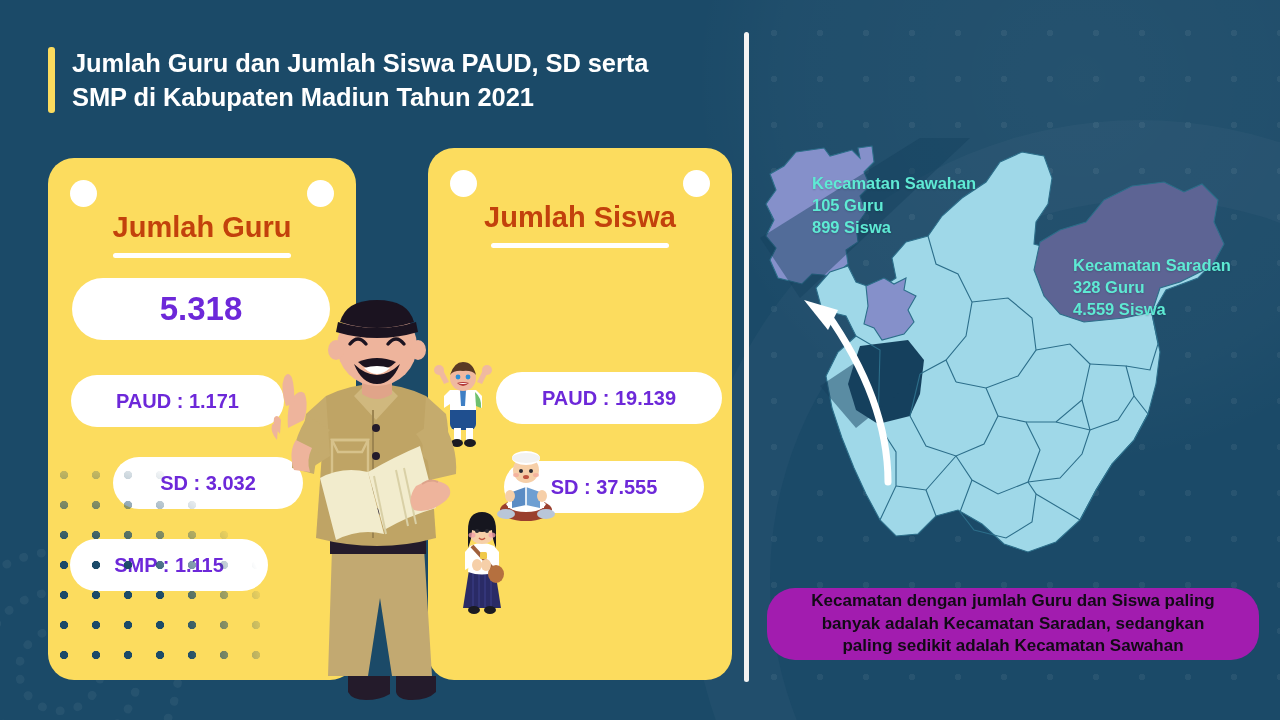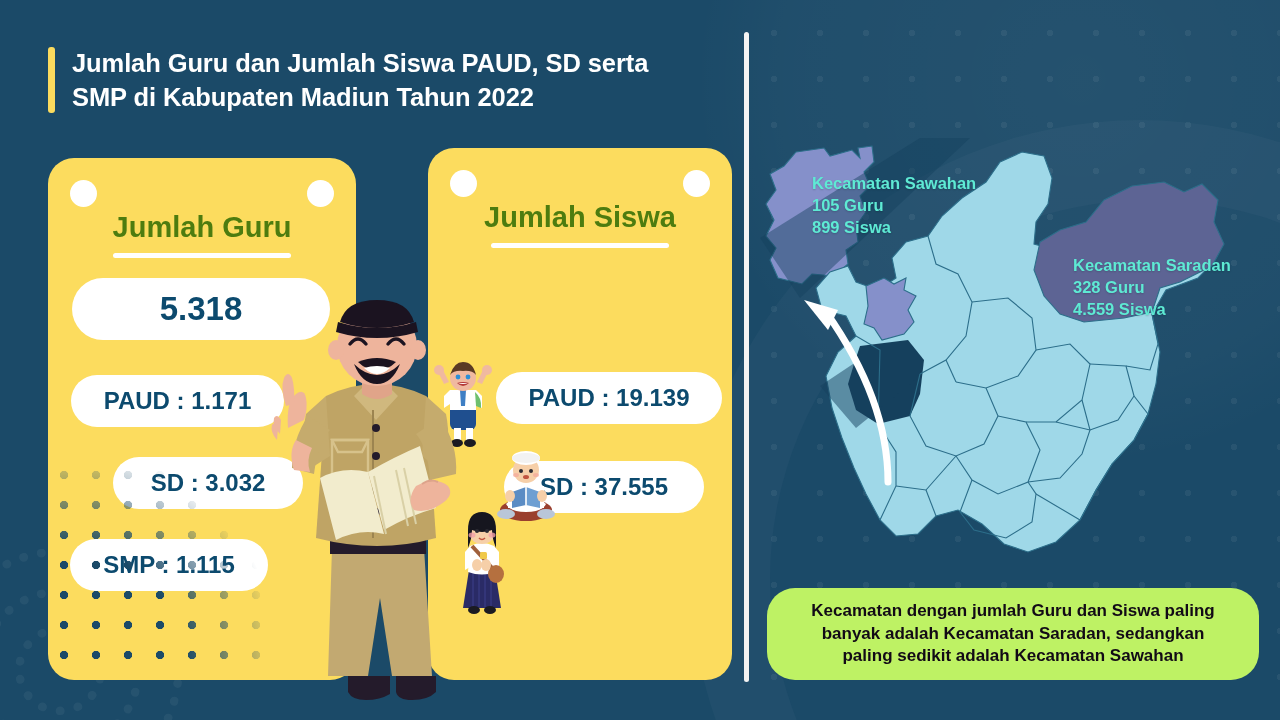--- a/index.html
+++ b/index.html
@@ -101,45 +101,45 @@
     position: absolute;
     width: 27px; height: 27px; border-radius: 50%;
     background: #ffffff;
   }
   .punch.pl { left: 22px;  top: 22px; }
   .punch.pr { right: 22px; top: 22px; }
 
   .card h2 {
     position: absolute; left: 0; right: 0;
     text-align: center;
-    color: #4d7c0f;
+    color: #c2410c;
     font-size: 29px; font-weight: bold;
     top: 53px;
   }
   .rule {
     position: absolute;
     height: 5px; background: #ffffff; border-radius: 3px;
     left: 50%; transform: translateX(-50%);
     width: 178px; top: 95px;
   }
 
   .pill {
     position: absolute;
     background: #ffffff;
     border-radius: 36px;
     display: flex; align-items: center; justify-content: center;
-    color: #0c4a6e;
+    color: #6d28d9;
     font-weight: bold;
     white-space: nowrap;
   }
   .pill.big {
     height: 62px; font-size: 33px;
   }
   .pill.small {
-    height: 52px; font-size: 24px;
+    height: 52px; font-size: 20px;
   }
 
   
   #guru-total { left: 24px;  top: 120px; width: 258px; }
   #guru-paud  { left: 23px;  top: 217px; width: 213px; }
   #guru-sd    { left: 65px;  top: 299px; width: 190px; }
   #guru-smp   { left: 22px;  top: 381px; width: 198px; }
   
   #siswa-total { left: 26px; top: 120px; width: 255px; }
   #siswa-paud  { left: 68px; top: 224px; width: 226px; }
@@ -171,22 +171,22 @@
     line-height: 1.34;
     white-space: pre-line;
     text-shadow: 0 1px 2px rgba(0,0,0,0.18);
   }
   #label-sawahan { left: 812px; top: 172px; }
   #label-saradan { left: 1073px; top: 222px; margin-top: 32px; }
 
   
   #footnote {
     position: absolute; left: 767px; top: 588px;
-    width: 492px; height: 92px;
-    background: #bef264;
+    width: 492px; height: 72px;
+    background: #a21caf;
     border-radius: 28px;
     display: flex; align-items: center; justify-content: center;
     padding: 0 18px;
   }
   #footnote p {
     color: #120a16; font-weight: bold; font-size: 17px;
     line-height: 1.32; text-align: center;
     white-space: pre-line;
   }
 </style>
@@ -203,21 +203,21 @@
     <i class="r1"></i>
       <i class="r2"></i>
       <i class="r3"></i>
   </div>
 
   <div class="divider"></div>
 
   <div class="heading" id="heading-left">
     <div class="bar"></div>
     <h1>Jumlah Guru dan Jumlah Siswa PAUD, SD serta
-SMP di Kabupaten Madiun Tahun 2022</h1>
+SMP di Kabupaten Madiun Tahun 2021</h1>
   </div>
 
 
   <div class="card" id="card-guru">
     <div class="punch pl"></div>
     <div class="punch pr"></div>
     <h2>Jumlah Guru</h2>
     <div class="rule"></div>
     <div class="pill big" id="guru-total">5.318</div>
     <div class="pill small" id="guru-paud">PAUD : 1.171</div>

